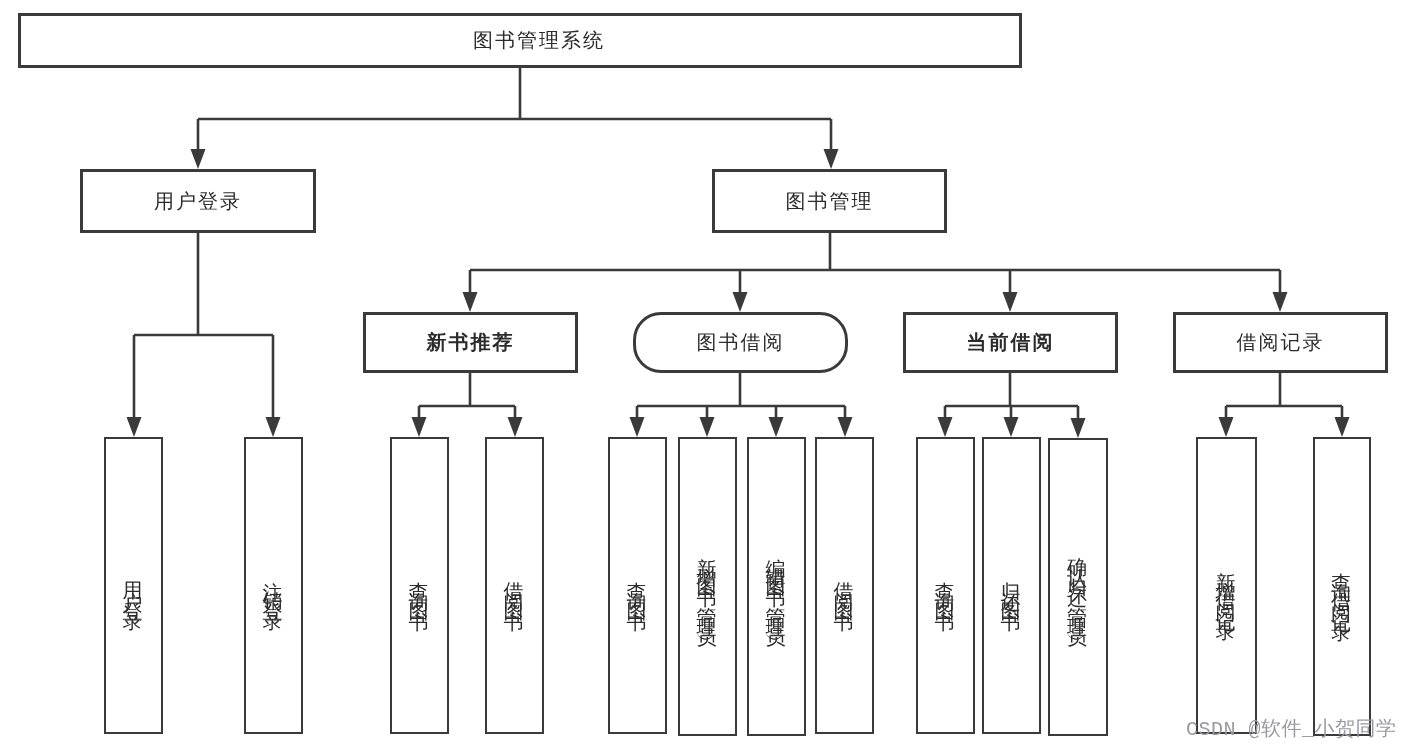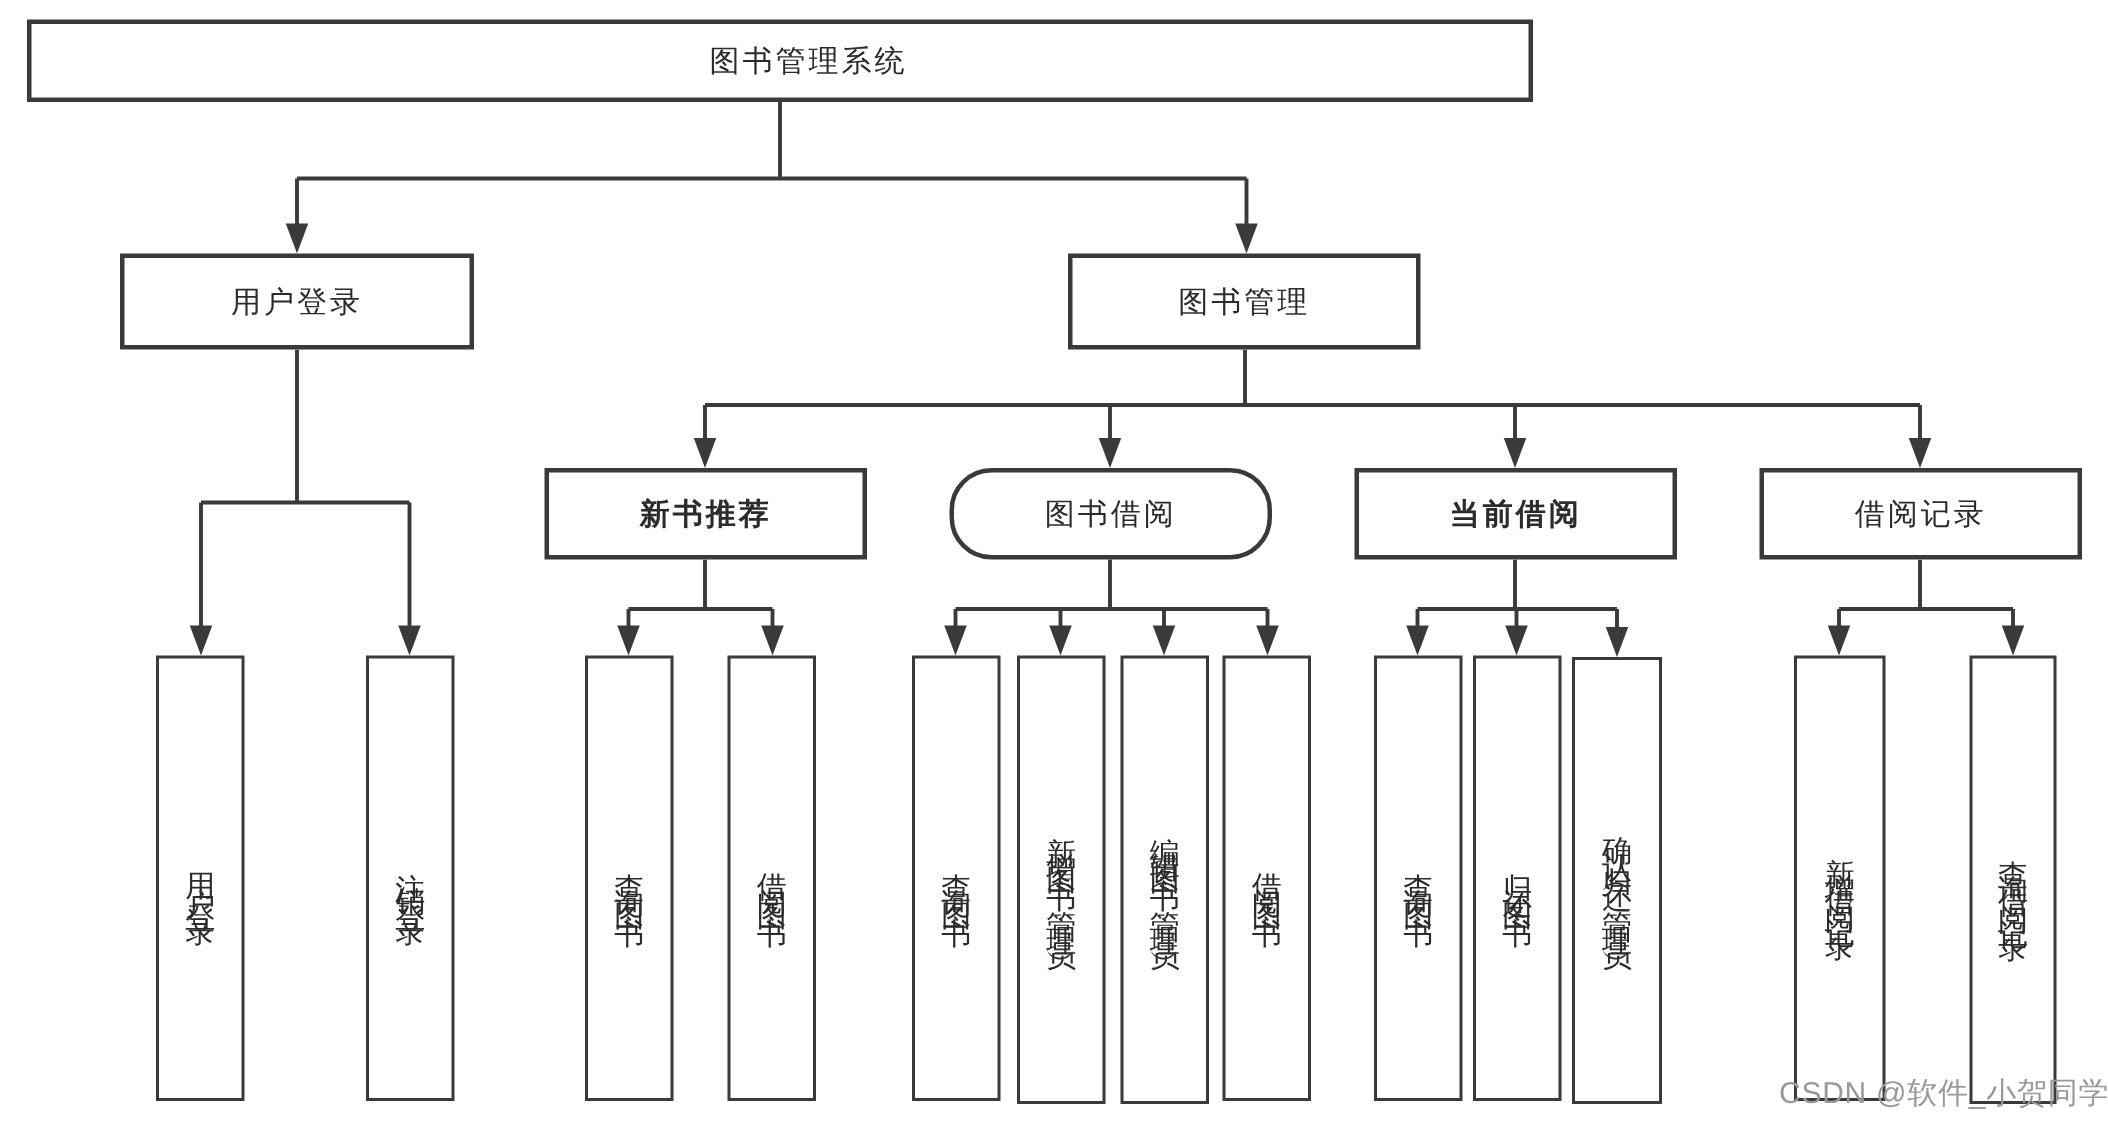--- a/index.html
+++ b/index.html
@@ -75,20 +75,21 @@
   .leaf-r2  { left: 1313px; top: 437px; width: 58px; height: 299px; }
   .watermark {
     position: absolute;
     left: 1186px;
     top: 715px;
     z-index: 3;
     font-size: 20px;
     color: #98989f;
     letter-spacing: 0.5px;
     white-space: nowrap;
+    font-family: Liberation Mono, monospace;
   }
 </style>
 </head>
 <body>
 
 <div class="canvas">
 
   <svg class="connectors" viewBox="0 0 1405 747" xmlns="http://www.w3.org/2000/svg">
 
     <g>

